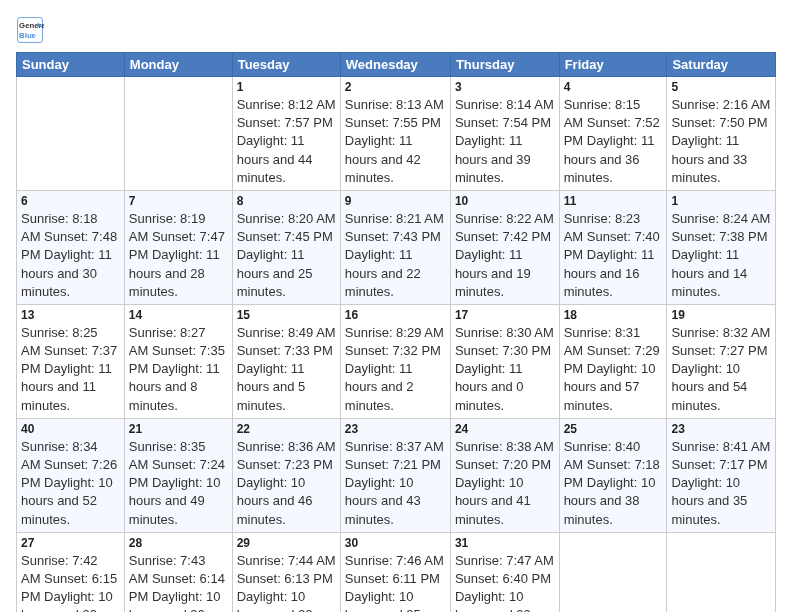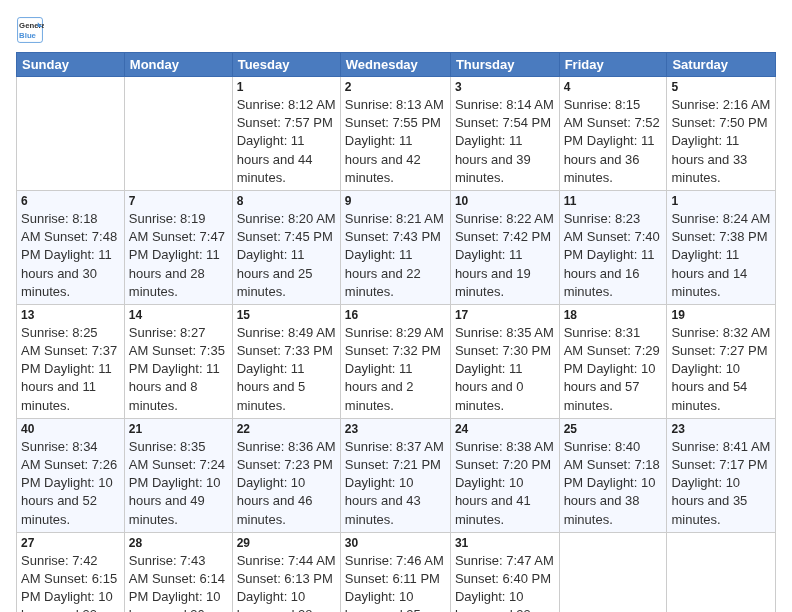--- a/index.html
+++ b/index.html
@@ -232,21 +232,21 @@
 Daylight: 11 hours and 5 minutes.</div>
           </td>
           <td>
             <span class="day-number">16</span>
             <div class="day-info">Sunrise: 8:29 AM
 Sunset: 7:32 PM
 Daylight: 11 hours and 2 minutes.</div>
           </td>
           <td>
             <span class="day-number">17</span>
-            <div class="day-info">Sunrise: 8:35 AM
+            <div class="day-info">Sunrise: 8:30 AM
 Sunset: 7:30 PM
 Daylight: 11 hours and 0 minutes.</div>
           </td>
           <td>
             <span class="day-number">18</span>
             <div class="day-info">Sunrise: 8:31 AM
 Sunset: 7:29 PM
 Daylight: 10 hours and 57 minutes.</div>
           </td>
           <td>

